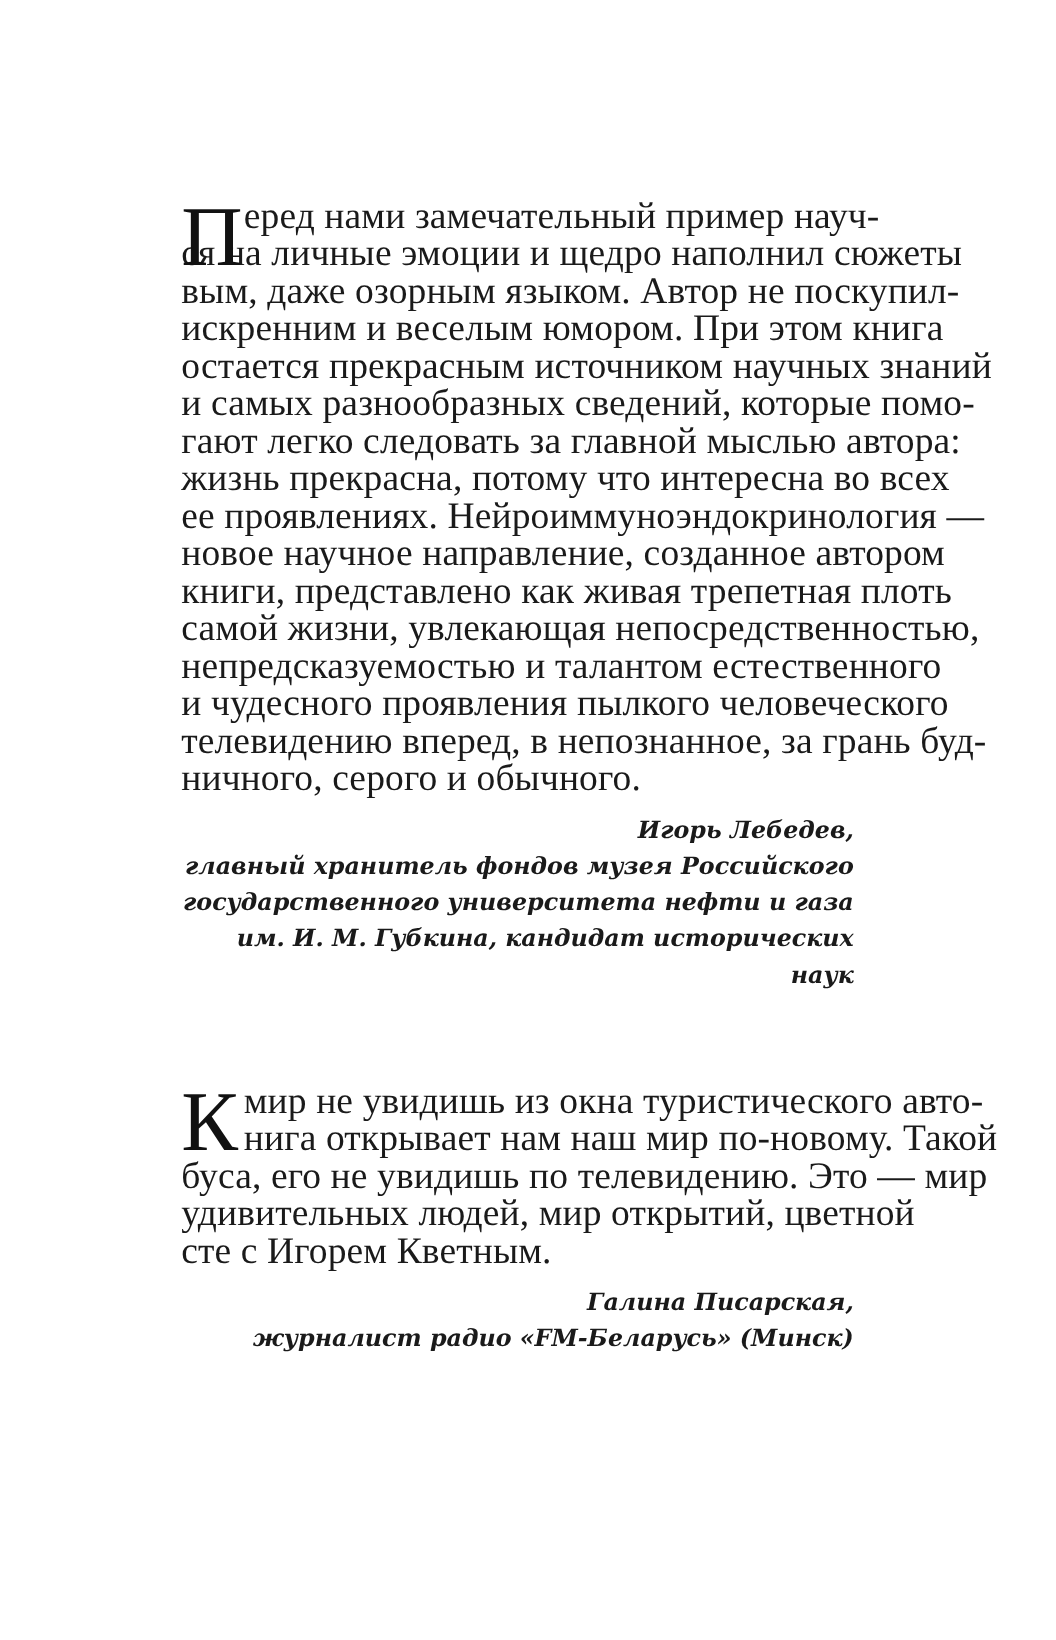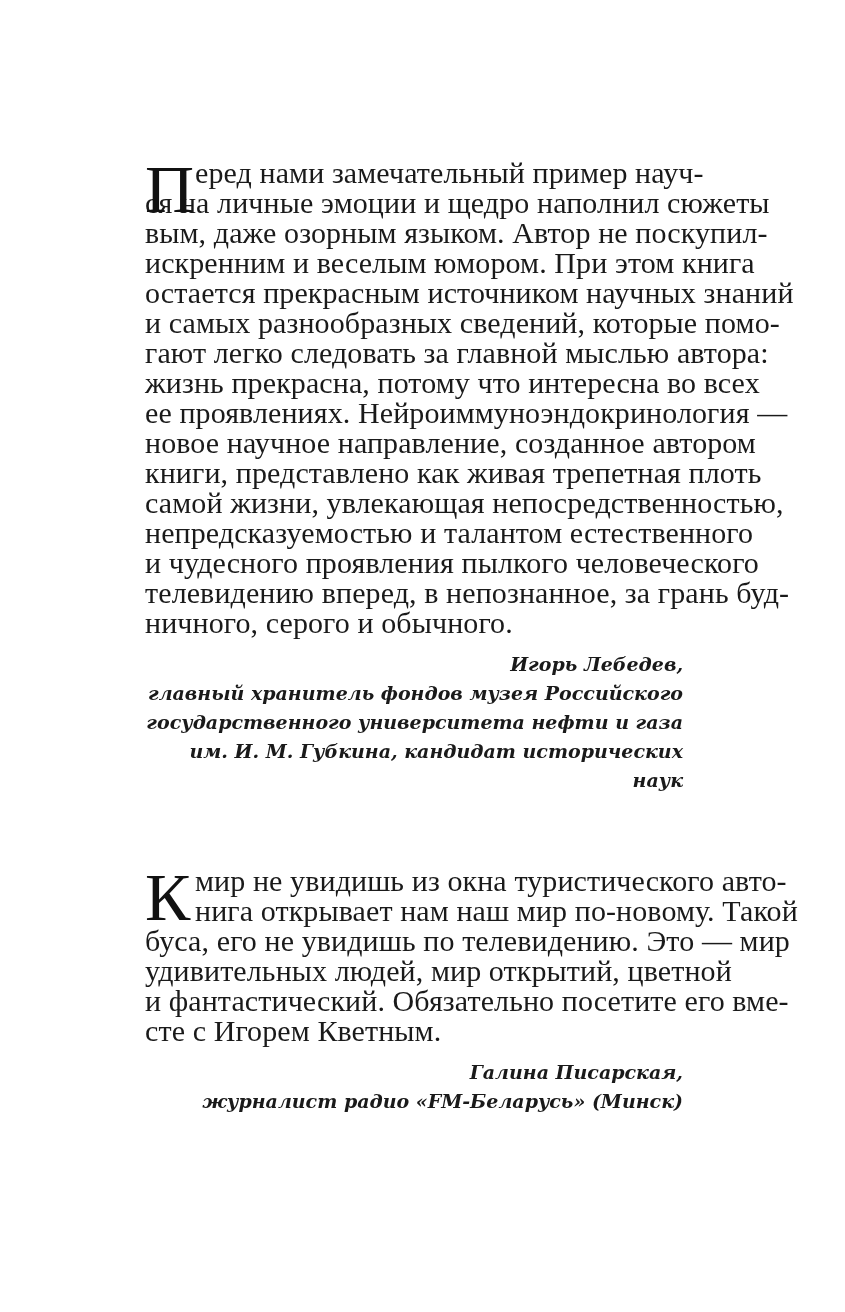--- a/index.html
+++ b/index.html
@@ -103,20 +103,19 @@
   </div>
 </div>
 
 <div class="quote quote-2">
   <span class="dropcap">К</span>
   <div class="body-text">
     <span class="line indent">мир не увидишь из окна туристического авто-</span>
     <span class="line indent">нига открывает нам наш мир по-новому. Такой</span>
     <span class="line">буса, его не увидишь по телевидению. Это — мир</span>
     <span class="line">удивительных людей, мир открытий, цветной</span>
-    <span class="line">и фантастический. Обязательно посетите его вме-</span>
     <span class="line last">сте с Игорем Кветным.</span>
   </div>
   <div class="attribution">
     <span class="author">Галина Писарская,</span>
     <span class="role-line">журналист радио «FM-Беларусь» (Минск)</span>
   </div>
 </div>
 
 </body></html>

